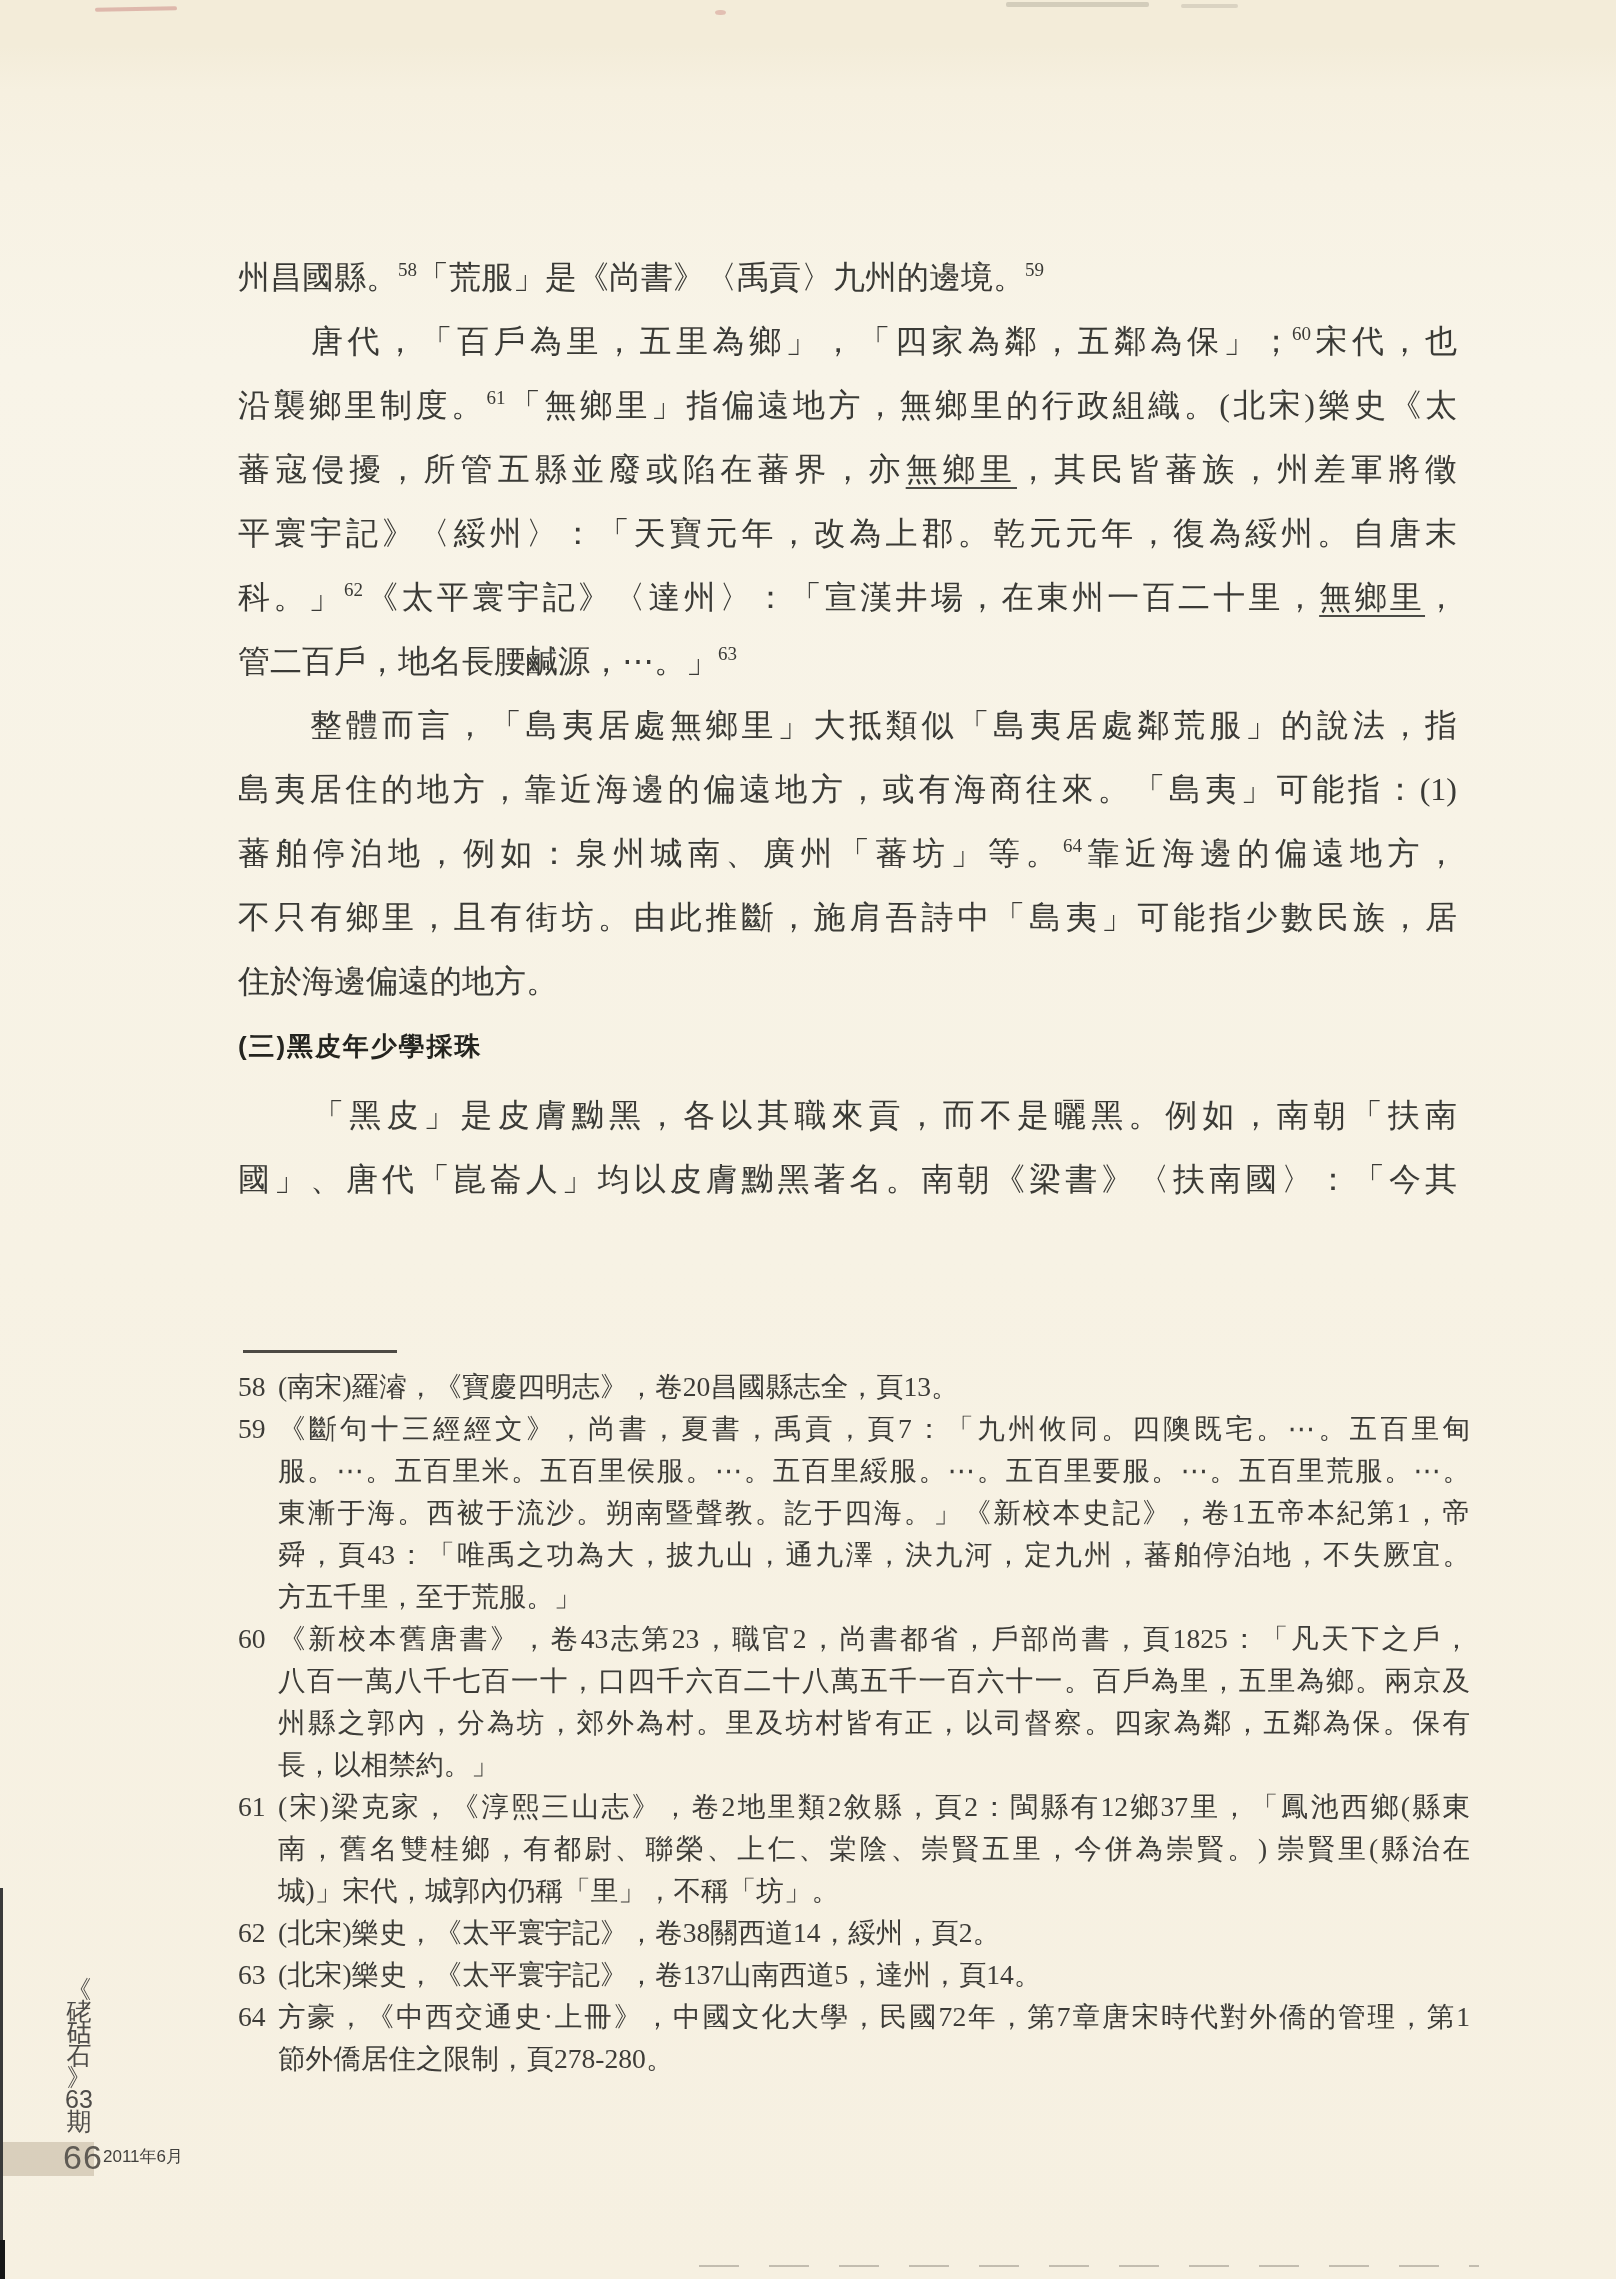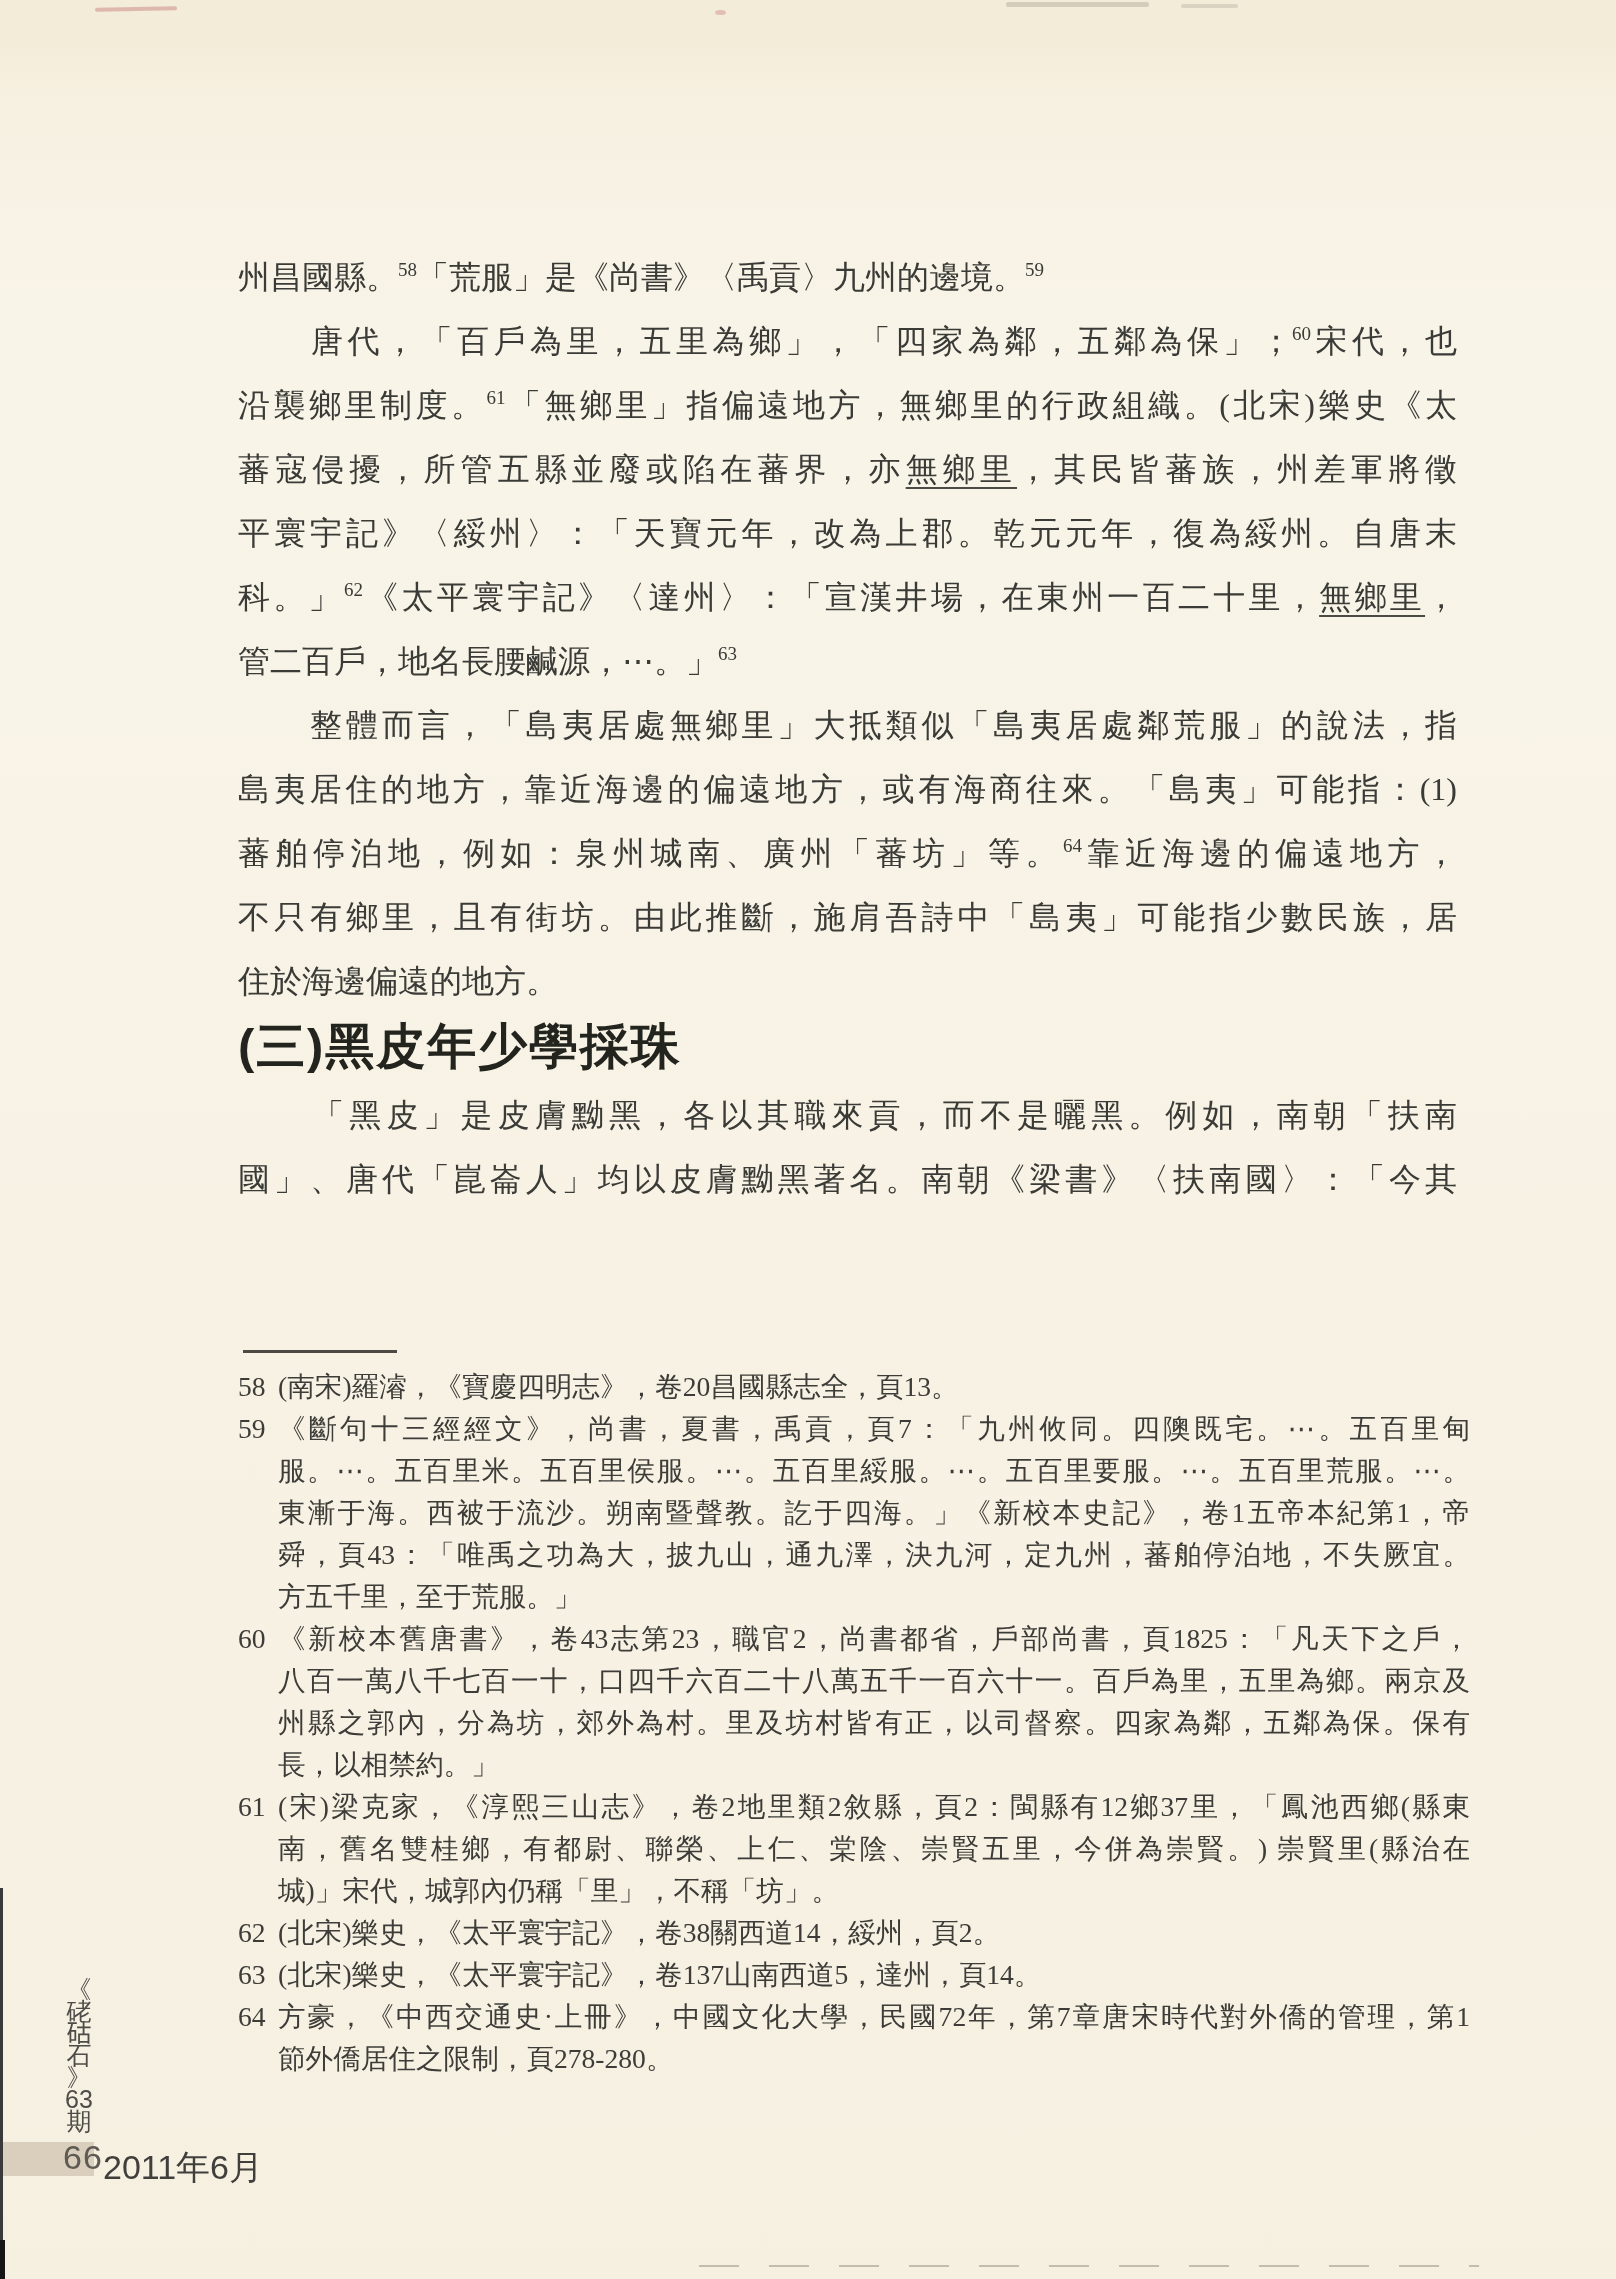--- a/index.html
+++ b/index.html
@@ -35,21 +35,21 @@
   }
   .ul {
     text-decoration:underline;
     text-decoration-thickness:1.9px;
     text-underline-offset:6.7px;
     text-decoration-color:#4b4b46;
   }
   .heading {
     height:70px; line-height:67px;
     font-family:"Liberation Sans","DejaVu Sans",sans-serif;
-    font-weight:bold; font-size:49px; color:#24241f;
+    font-weight:bold; font-size:26px; color:#24241f;
     letter-spacing:1.9px;
     text-align:left; text-align-last:left;
   }
 
   
   .fn-rule {
     position:absolute; left:243px; top:1350px;
     width:154px; height:2.9px; background:#4d4a44;
   }
   .footnotes {
@@ -77,21 +77,21 @@
     background:var(--box);
   }
   .page-number {
     position:absolute; left:63px; top:2138px;
     font-family:Liberation Sans, sans-serif;
     font-size:34px; color:#5f5b54; letter-spacing:1px;
   }
   .issue-date {
     position:absolute; left:103px; top:2145px;
     font-family:"Liberation Sans","DejaVu Sans",sans-serif;
-    font-size:34px; color:#403f3c;
+    font-size:17px; color:#403f3c;
   }
 
   
   .scan-line-left {
     position:absolute; left:0; top:1888px; width:2.9px; height:392px;
     background:var(--scanline);
   }
   .scan-tick-left {
     position:absolute; left:0; top:2240px; width:4.8px; height:40px;
     background:#161616;

